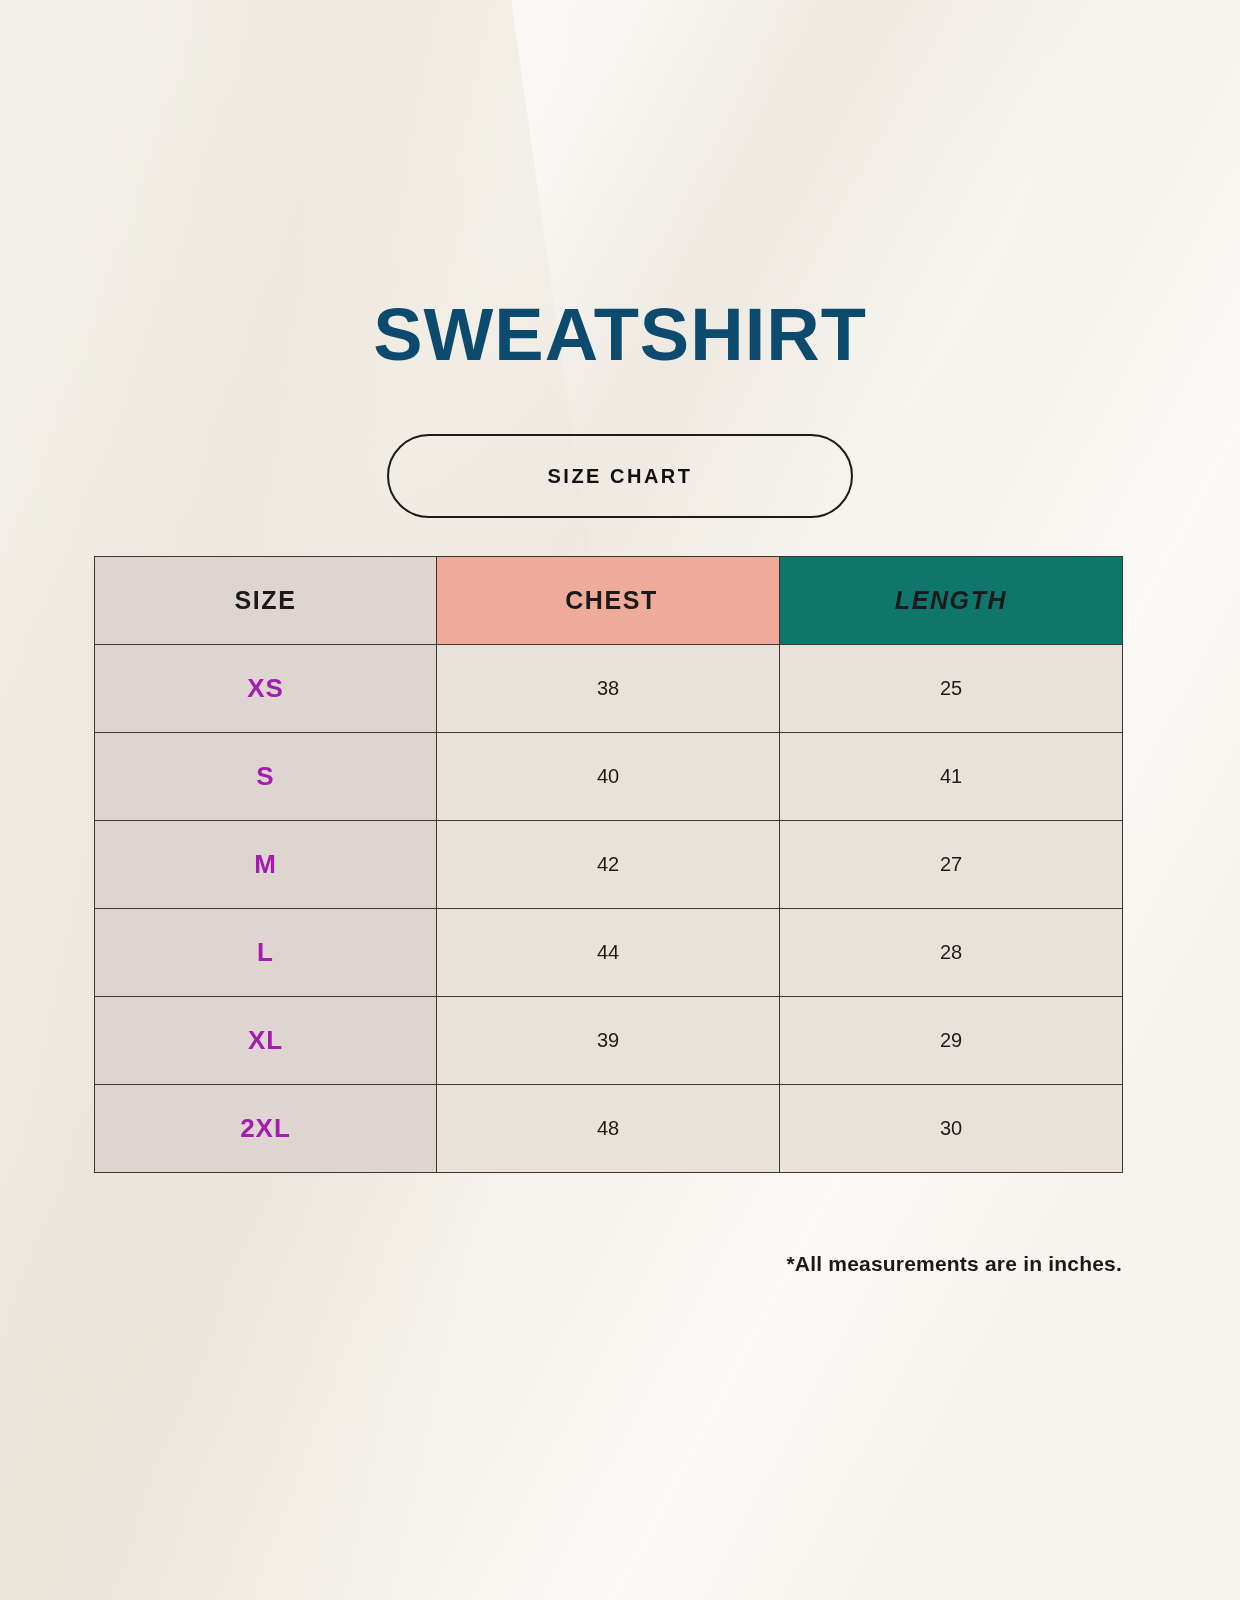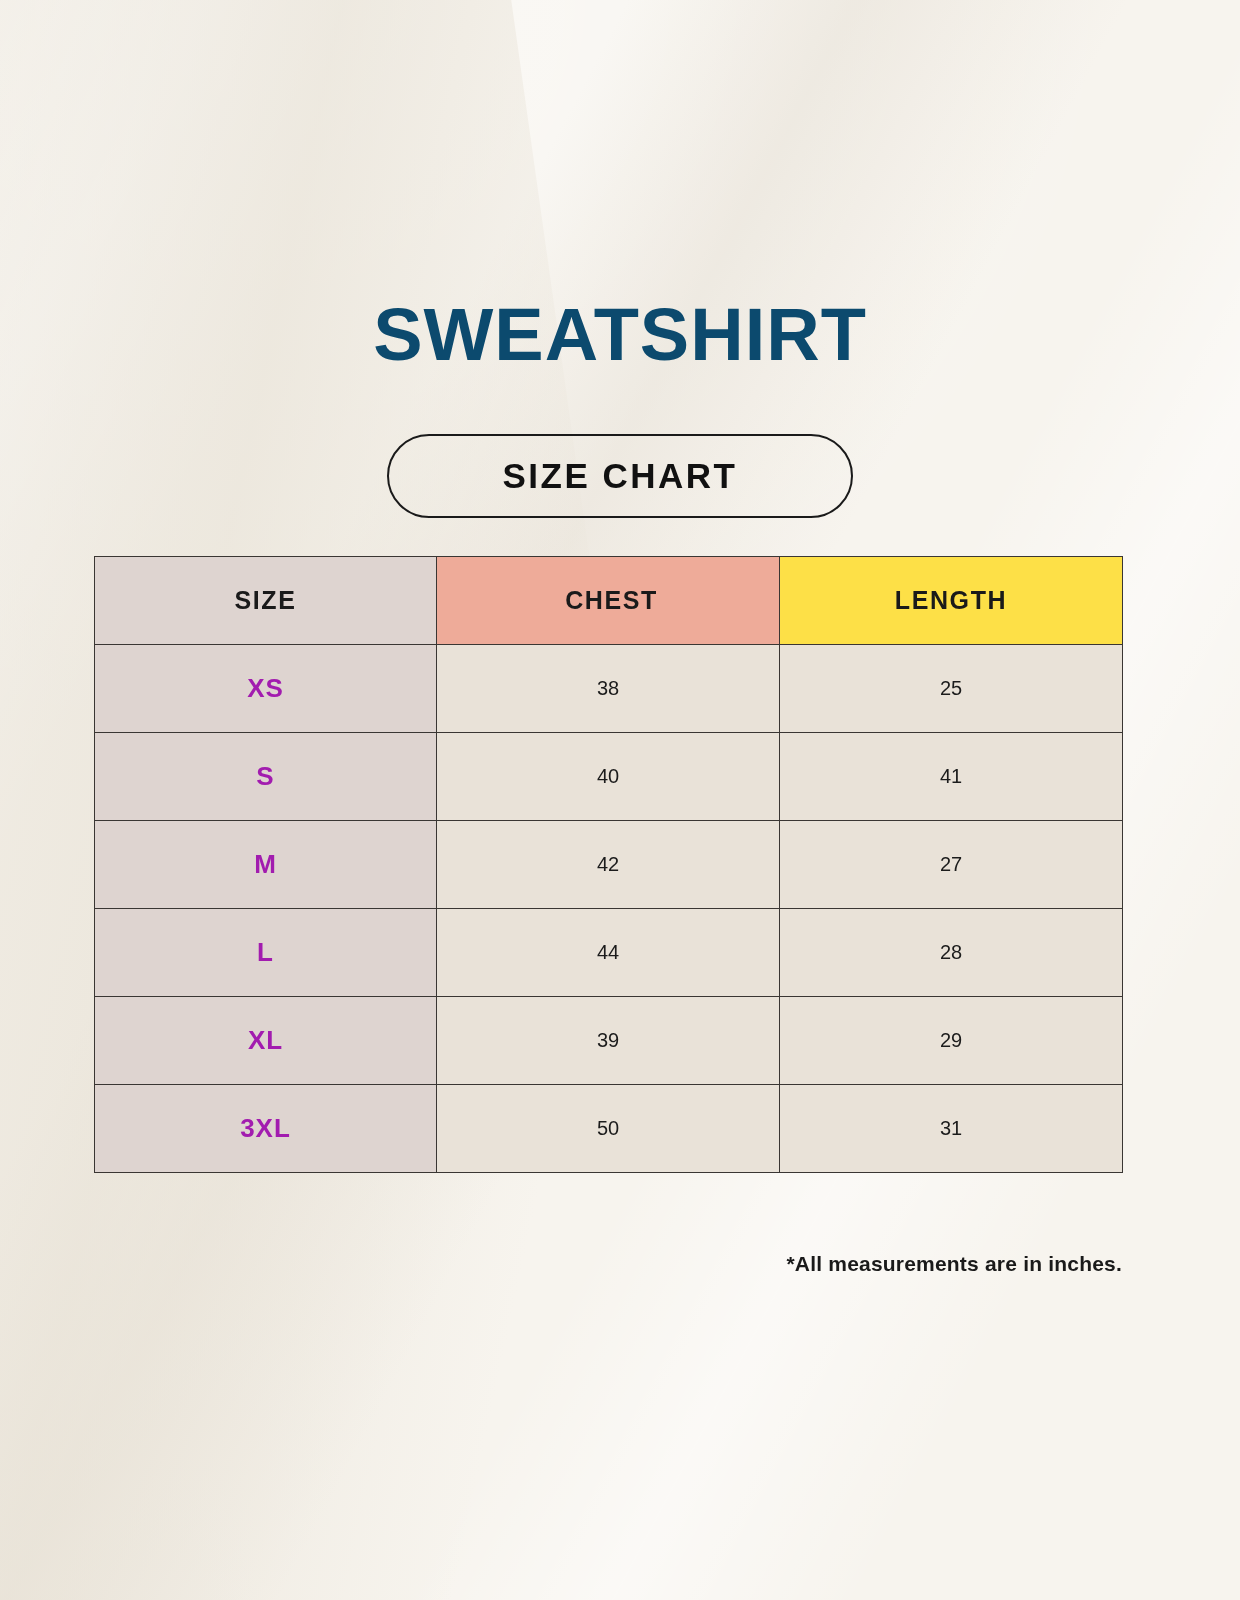--- a/index.html
+++ b/index.html
@@ -62,21 +62,21 @@
     width: 462px;
     height: 80px;
     border: 2px solid #1a1a1a;
     border-radius: 42px;
     display: flex;
     align-items: center;
     justify-content: center;
     background: transparent;
   }
   .pill-label {
-    font-size: 35px;
+    font-size: 20px;
     font-weight: 700;
     letter-spacing: 2.5px;
     color: #111111;
   }
 
   .table-wrap {
     position: absolute;
     top: 556px;
     left: 94px;
     width: 1168px;
@@ -98,21 +98,21 @@
   col.col-length { width: 343px; }
 
   thead th {
     font-size: 25px;
     font-weight: 700;
     letter-spacing: 1.6px;
     color: #1a1a1a;
   }
   thead th.h-size { background: #ded4d0; }
   thead th.h-chest { background: #eeab99; padding-left: 8px; }
-  thead th.h-length { background: #fde047; }
+  thead th.h-length { background: #0f766e; font-style: italic; }
 
   tbody td.c-size {
     background: #ded4d0;
     font-size: 26px;
     font-weight: 700;
     letter-spacing: 1px;
     color: #a21caf;
   }
   tbody td.c-val {
     background: #e9e2d8;
@@ -181,22 +181,22 @@
           <td class="c-size">L</td>
           <td class="c-val">44</td>
           <td class="c-val">28</td>
         </tr>
         <tr>
           <td class="c-size">XL</td>
           <td class="c-val">39</td>
           <td class="c-val">29</td>
         </tr>
         <tr>
-          <td class="c-size">3XL</td>
-          <td class="c-val">50</td>
-          <td class="c-val">31</td>
+          <td class="c-size">2XL</td>
+          <td class="c-val">48</td>
+          <td class="c-val">30</td>
         </tr>
       </tbody>
     </table>
   </div>
 
   <div class="footnote">*All measurements are in inches.</div>
 </div>
 
 </body></html>

